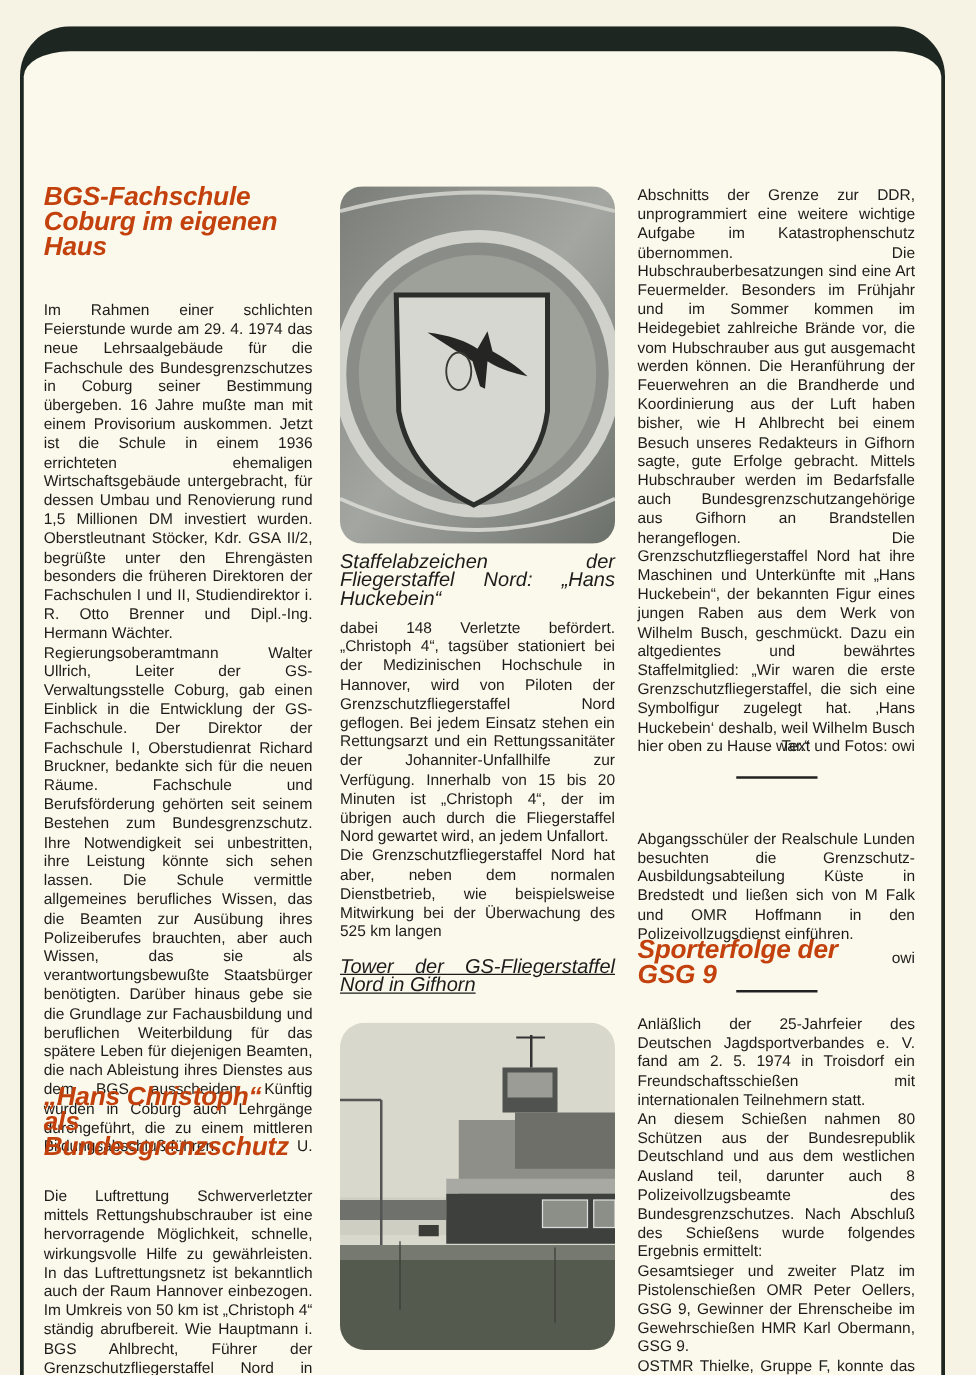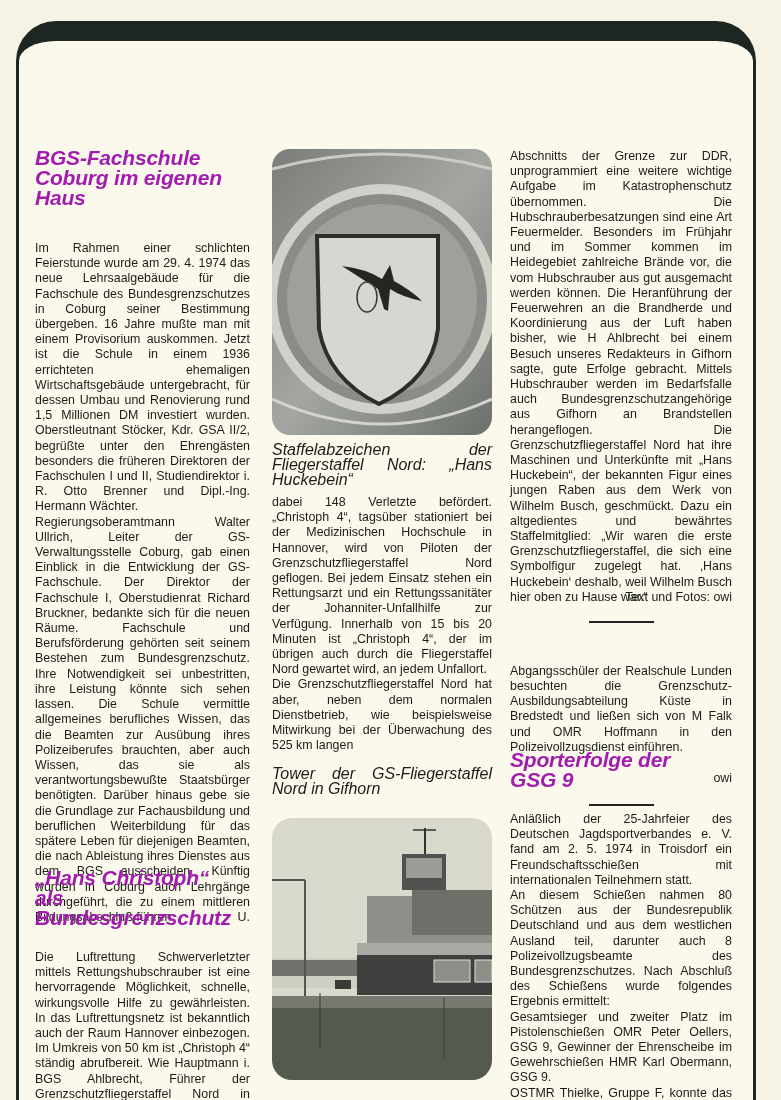--- a/index.html
+++ b/index.html
@@ -18,21 +18,21 @@
     box-sizing: border-box;
     background: #fbf9ec;
   }
   .col { position: absolute; font-size: 12.4px; line-height: 15.2px; text-align: justify; }
   .col p { margin: 0; }
   .col1 { left: 35px; width: 215px; }
   .col2 { left: 272px; width: 220px; }
   .col3 { left: 510px; width: 222px; }
   h1.headline {
     margin: 0; font-family: "Liberation Sans", sans-serif; font-weight: 900;
-    font-style: italic; font-size: 21px; line-height: 20px; color: #a21caf;
+    font-style: italic; font-size: 21px; line-height: 20px; color: #c2410c;
     letter-spacing: -0.2px; text-align: left;
   }
   .caption { font-style: italic; font-size: 16px; line-height: 15px; text-align: justify; text-align-last: left; }
   .photo { position: absolute; border-radius: 18px; overflow: hidden; }
   .signoff { text-align: right; }
   .divider { width: 65px; height: 1.5px; background: #222; margin: 0 auto; }
 </style>
 </head>
 <body>
 
@@ -78,21 +78,21 @@
 </div>
 <div class="col col2" style="top:442px;">
   <p class="caption">Staffelabzeichen der Fliegerstaffel Nord: „Hans Huckebein“</p>
 </div>
 
 <div class="col col2" style="top:495px;">
   <p>dabei 148 Verletzte befördert. „Christoph 4“, tagsüber stationiert bei der Medizinischen Hochschule in Hannover, wird von Piloten der Grenzschutzfliegerstaffel Nord geflogen. Bei jedem Einsatz stehen ein Rettungsarzt und ein Rettungssanitäter der Johanniter-Unfallhilfe zur Verfügung. Innerhalb von 15 bis 20 Minuten ist „Christoph 4“, der im übrigen auch durch die Fliegerstaffel Nord gewartet wird, an jedem Unfallort.</p>
   <p>Die Grenzschutzfliegerstaffel Nord hat aber, neben dem normalen Dienstbetrieb, wie beispielsweise Mitwirkung bei der Überwachung des 525 km langen</p>
 </div>
 
-<div class="col col2" style="top:766px;">
+<div class="col col2" style="top:766px;text-decoration:underline;">
   <p class="caption">Tower der GS-Fliegerstaffel Nord in Gifhorn</p>
 </div>
 
 <div class="photo" style="left:272px; top:818px; width:220px; height:262px; border-radius:20px;">
   <svg width="220" height="262" viewBox="0 0 220 262">
     <rect width="220" height="262" fill="#d9d8cc"></rect>
     <rect y="140" width="220" height="30" fill="#cfcec3"></rect>
     <rect y="142" width="85" height="16" fill="#6f726c"></rect>
     <line x1="33" y1="62" x2="33" y2="185" stroke="#555" stroke-width="2"></line>
     <path d="M0 62 L33 62" stroke="#555" stroke-width="2"></path>
@@ -112,21 +112,21 @@
     <line x1="48" y1="175" x2="48" y2="230" stroke="#3c3c38" stroke-width="1"></line>
     <line x1="172" y1="180" x2="172" y2="240" stroke="#3c3c38" stroke-width="1"></line>
   </svg>
 </div>
 
 <div class="col col3" style="top:149px;">
   <p>Abschnitts der Grenze zur DDR, unprogrammiert eine weitere wichtige Aufgabe im Katastrophenschutz übernommen. Die Hubschrauberbesatzungen sind eine Art Feuermelder. Besonders im Frühjahr und im Sommer kommen im Heidegebiet zahlreiche Brände vor, die vom Hubschrauber aus gut ausgemacht werden können. Die Heranführung der Feuerwehren an die Brandherde und Koordinierung aus der Luft haben bisher, wie H Ahlbrecht bei einem Besuch unseres Redakteurs in Gifhorn sagte, gute Erfolge gebracht. Mittels Hubschrauber werden im Bedarfsfalle auch Bundesgrenzschutzangehörige aus Gifhorn an Brandstellen herangeflogen. Die Grenzschutzfliegerstaffel Nord hat ihre Maschinen und Unterkünfte mit „Hans Huckebein“, der bekannten Figur eines jungen Raben aus dem Werk von Wilhelm Busch, geschmückt. Dazu ein altgedientes und bewährtes Staffelmitglied: „Wir waren die erste Grenzschutzfliegerstaffel, die sich eine Symbolfigur zugelegt hat. ‚Hans Huckebein‘ deshalb, weil Wilhelm Busch hier oben zu Hause war.“</p>
   <p class="signoff" style="margin-top:-15px;">Text und Fotos: owi</p>
   <div class="divider" style="margin-top:16px;"></div>
   <p style="margin-top:41px;">Abgangsschüler der Realschule Lunden besuchten die Grenzschutz-Ausbildungsabteilung Küste in Bredstedt und ließen sich von M Falk und OMR Hoffmann in den Polizeivollzugsdienst einführen.</p>
-  <p class="signoff" style="margin-top:16px;">owi</p>
+  <p class="signoff" style="margin-top:4px;">owi</p>
   <div class="divider" style="margin-top:18px;"></div>
 </div>
 
 <div class="col col3" style="top:750px;">
   <h1 class="headline">
     <span>Sporterfolge der</span><br>
     <span>GSG 9</span>
   </h1>
   <p style="margin-top:22px;">Anläßlich der 25-Jahrfeier des Deutschen Jagdsportverbandes e. V. fand am 2. 5. 1974 in Troisdorf ein Freundschaftsschießen mit internationalen Teilnehmern statt.</p>
   <p>An diesem Schießen nahmen 80 Schützen aus der Bundesrepublik Deutschland und aus dem westlichen Ausland teil, darunter auch 8 Polizeivollzugsbeamte des Bundesgrenzschutzes. Nach Abschluß des Schießens wurde folgendes Ergebnis ermittelt:</p>

